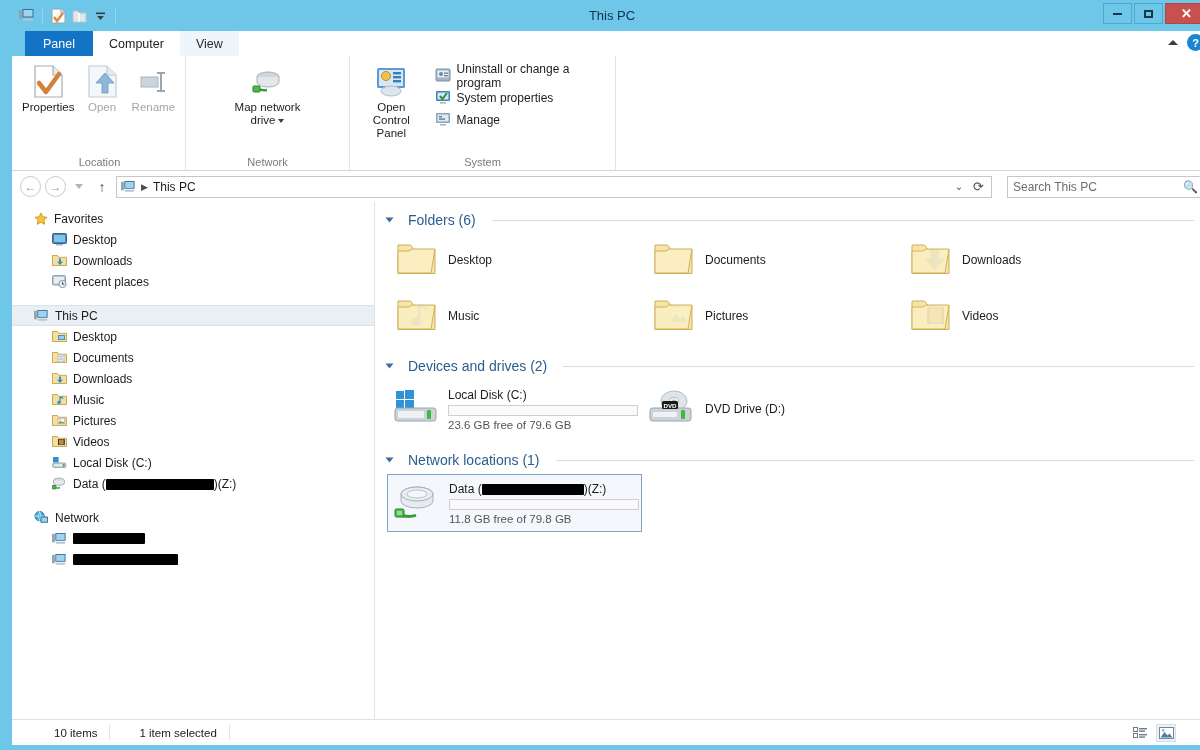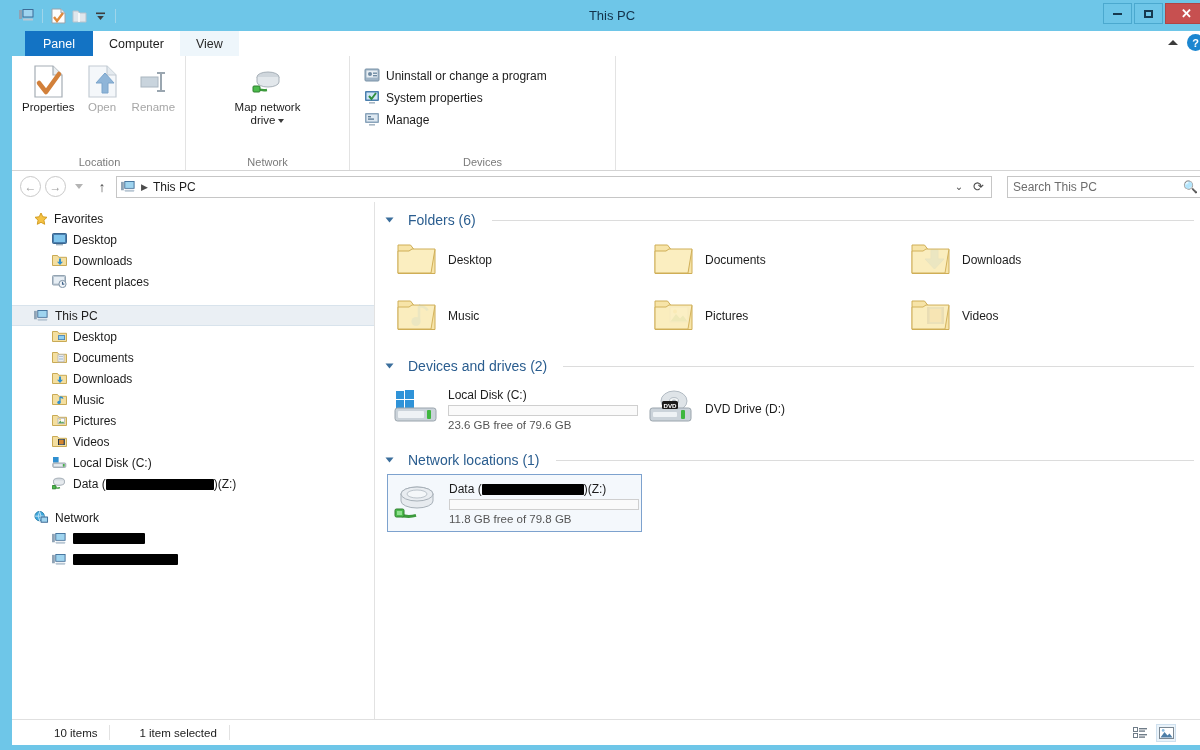--- a/index.html
+++ b/index.html
@@ -317,20 +317,34 @@
           <div class="lbl">
             <span>Map network drive</span><span class="caret-dn"></span>
           </div>
         </div>
       </div>
       <div class="rgroup-label">Network</div>
     </div>
 
     <div class="rgroup" style="width:266px">
       <div class="rgroup-body">
+        <div class="bigbtn wide">
+          <div class="ic">
+            <svg width="36" height="32" viewBox="0 0 36 32">
+              <rect x="4" y="2" width="28" height="20" rx="1.5" fill="#5b9bd5"></rect>
+              <rect x="6" y="4" width="24" height="16" fill="#d6e8f5"></rect>
+              <circle cx="13" cy="10" r="4.5" fill="#f2c14e" stroke="#b88f2c"></circle>
+              <rect x="20" y="6" width="8" height="2.4" fill="#3d7fb5"></rect>
+              <rect x="20" y="10" width="8" height="2.4" fill="#3d7fb5"></rect>
+              <rect x="20" y="14" width="8" height="2.4" fill="#3d7fb5"></rect>
+              <ellipse cx="18" cy="25" rx="10" ry="5" fill="#dde4ea" stroke="#b3bdc6"></ellipse>
+            </svg>
+          </div>
+          <div class="lbl">Open Control Panel</div>
+        </div>
         <div class="smallcol">
           <div class="smallbtn">
             <span>
               <svg width="16" height="16" viewBox="0 0 16 16">
                 <rect x="1" y="2" width="14" height="12" rx="1" fill="#9fb4c6" stroke="#7b93a8"></rect>
                 <rect x="2.5" y="3.5" width="11" height="7" fill="#e8eef3"></rect>
                 <circle cx="6" cy="7" r="2" fill="#6f8ba3"></circle>
                 <rect x="9" y="5.5" width="4" height="1.4" fill="#6f8ba3"></rect>
                 <rect x="9" y="8" width="4" height="1.4" fill="#6f8ba3"></rect>
               </svg>
@@ -355,21 +369,21 @@
                 <rect x="2.5" y="3.5" width="11" height="7" fill="#dde8f1"></rect>
                 <rect x="4" y="5" width="3" height="1.4" fill="#5f7e99"></rect>
                 <rect x="4" y="7.4" width="6" height="1.4" fill="#5f7e99"></rect>
                 <rect x="5" y="13" width="6" height="1.6" fill="#a9b8c5"></rect>
               </svg>
             </span>
             <span>Manage</span>
           </div>
         </div>
       </div>
-      <div class="rgroup-label">Devices</div>
+      <div class="rgroup-label">System</div>
     </div>
 
     <div style="flex:1"></div>
   </div>
 
   <div class="addrbar">
     <div class="navbtn">←</div>
     <div class="navbtn">→</div>
     <div class="hist-caret"></div>
     <div class="upbtn">↑</div>

